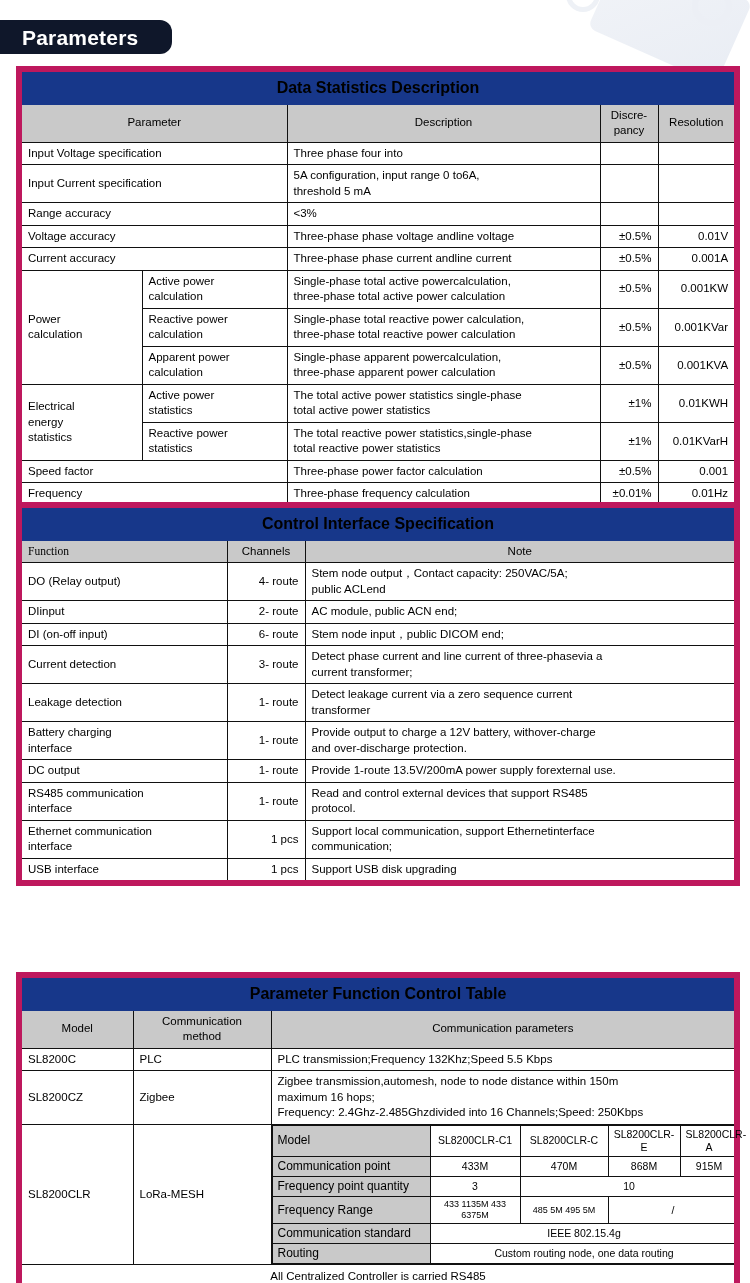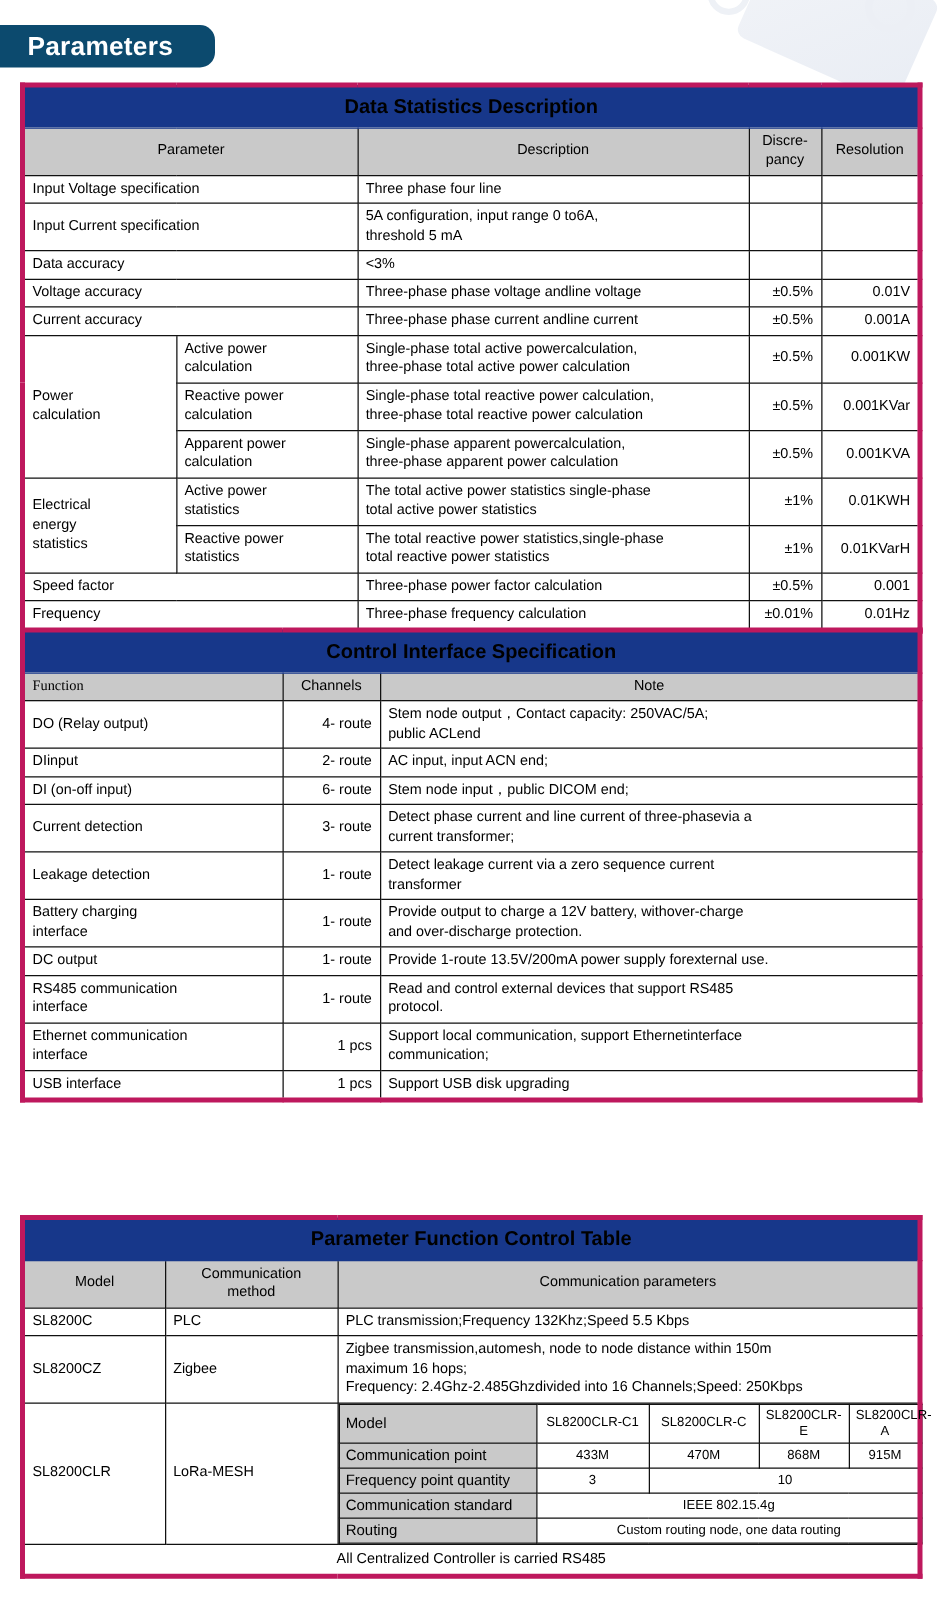--- a/index.html
+++ b/index.html
@@ -19,34 +19,34 @@
             background:linear-gradient(135deg,#f2f4f8,#e9edf4); transform:rotate(24deg); border-radius:8px; }
   .wm .b2 { position:absolute; top:-14px; right:18px; width:40px; height:40px; border-radius:50%;
             border:6px solid #eceff5; }
   .wm .b3 { position:absolute; top:-22px; right:150px; width:34px; height:34px; border-radius:50%;
             border:5px solid #eef1f6; }
 
   
   .banner {
     position:absolute; left:0; top:20px;
     height:34px; width:172px;
-    background:#0c4a6e;
+    background:#0f172a;
     border-radius:0 12px 12px 0;
     display:flex; align-items:center;
   }
   .banner-label {
     color:#fff; font-size:21px; font-weight:bold;
     padding-left:22px; letter-spacing:.2px; line-height:1;
   }
 
   
   .tbl-wrap { position:absolute; left:16px; width:718px; }
   table.spec {
     width:100%; border-collapse:collapse; table-layout:fixed;
-    border:4px solid #be185d;
+    border:6px solid #be185d;
   }
   table.spec td, table.spec th {
     border:1px solid #111;
     font-size:11.5px; font-weight:normal;
     padding:3px 6px; vertical-align:middle;
     line-height:1.35; color:#000;
   }
   .title-bar {
     background:#17378a; color:#fff;
     font-size:16px !important; font-weight:bold !important;
@@ -94,32 +94,32 @@
           <td class="title-bar" colspan="5">Data Statistics Description</td>
         </tr>
         <tr>
           <td class="colhead" colspan="2">Parameter</td>
           <td class="colhead">Description</td>
           <td class="colhead">Discre-<br>pancy</td>
           <td class="colhead">Resolution</td>
         </tr>
         <tr>
           <td class="lft" colspan="2">Input Voltage specification</td>
-          <td class="lft">Three phase four line</td>
+          <td class="lft">Three phase four into</td>
           <td class="ctr"></td>
           <td class="ctr"></td>
         </tr>
         <tr>
           <td class="lft" colspan="2">Input Current specification</td>
           <td class="lft">5A configuration, input range 0 to6A,<br>threshold 5 mA</td>
           <td class="ctr"></td>
           <td class="ctr"></td>
         </tr>
         <tr>
-          <td class="lft" colspan="2">Data accuracy</td>
+          <td class="lft" colspan="2">Range accuracy</td>
           <td class="lft">&lt;3%</td>
           <td class="ctr"></td>
           <td class="ctr"></td>
         </tr>
         <tr>
           <td class="lft" colspan="2">Voltage accuracy</td>
           <td class="lft">Three-phase phase voltage andline voltage</td>
           <td class="ctr">±0.5%</td>
           <td class="ctr">0.01V</td>
         </tr>
@@ -194,21 +194,21 @@
           <td class="colhead">Note</td>
         </tr>
         <tr>
           <td class="lft">DO (Relay output)</td>
           <td class="ctr">4- route</td>
           <td class="lft">Stem node output，Contact capacity: 250VAC/5A;<br>public ACLend</td>
         </tr>
         <tr>
           <td class="lft">DIinput</td>
           <td class="ctr">2- route</td>
-          <td class="lft">AC input, input ACN end;</td>
+          <td class="lft">AC module, public ACN end;</td>
         </tr>
         <tr>
           <td class="lft">DI (on-off input)</td>
           <td class="ctr">6- route</td>
           <td class="lft">Stem node input，public DICOM end;</td>
         </tr>
         <tr>
           <td class="lft">Current detection</td>
           <td class="ctr">3- route</td>
           <td class="lft">Detect phase current and line current of three-phasevia a<br>current transformer;</td>
@@ -299,20 +299,26 @@
                   <td class="val">470M</td>
                   <td class="val">868M</td>
                   <td class="val">915M</td>
                 </tr>
                 <tr>
                   <td class="lbl">Frequency point quantity</td>
                   <td class="val">3</td>
                   <td class="val" colspan="3">10</td>
                 </tr>
                 <tr>
+                  <td class="lbl">Frequency Range</td>
+                  <td class="val" style="font-size: 9px;">433 1135M 433 6375M</td>
+                  <td class="val" style="font-size: 9px;">485 5M 495 5M</td>
+                  <td class="val" colspan="2">/</td>
+                </tr>
+                <tr>
                   <td class="lbl">Communication standard</td>
                   <td class="val" colspan="4">IEEE 802.15.4g</td>
                 </tr>
                 <tr>
                   <td class="lbl">Routing</td>
                   <td class="val" colspan="4">Custom routing node, one data routing</td>
                 </tr>
               </tbody>
             </table>
           </td>

